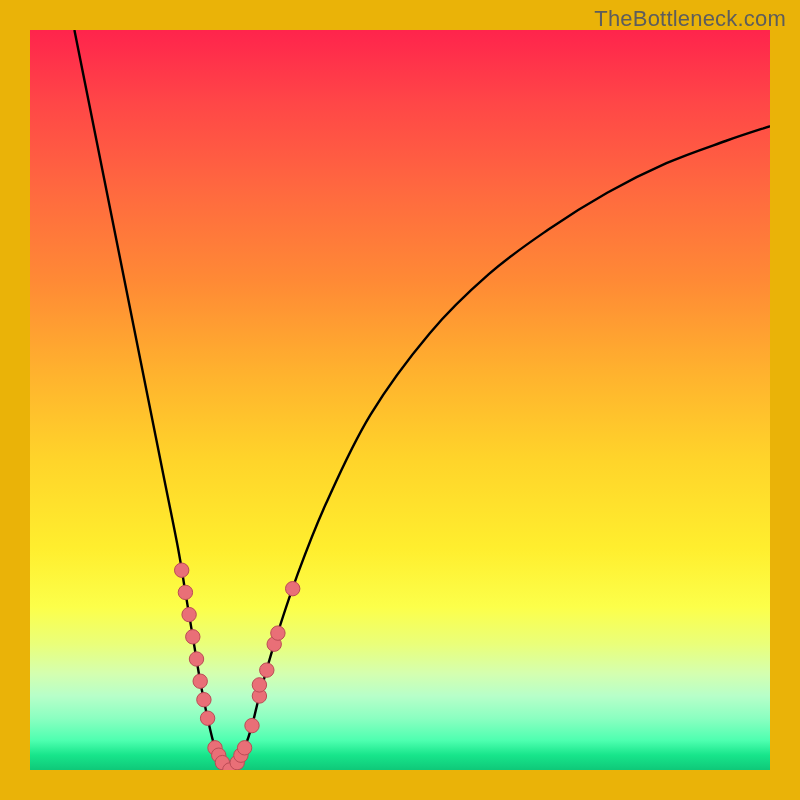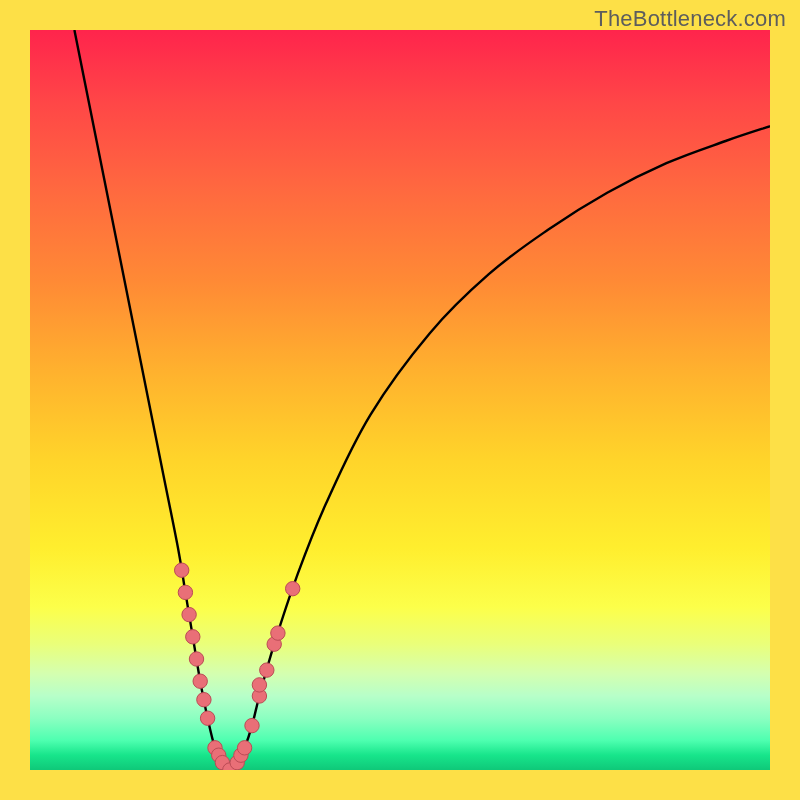--- a/index.html
+++ b/index.html
@@ -10,21 +10,21 @@
     overflow: hidden;
     background: #000;
     font-family: Arial, Helvetica, sans-serif;
   }
   .frame {
     position: absolute;
     left: 0;
     top: 0;
     width: 800px;
     height: 800px;
-    background: #fde047;
+    background: #eab308;
   }
   .plot {
     position: absolute;
     left: 30px;
     top: 30px;
     width: 740px;
     height: 740px;
     background: linear-gradient(
       to bottom,
       #ff244c 0%,

